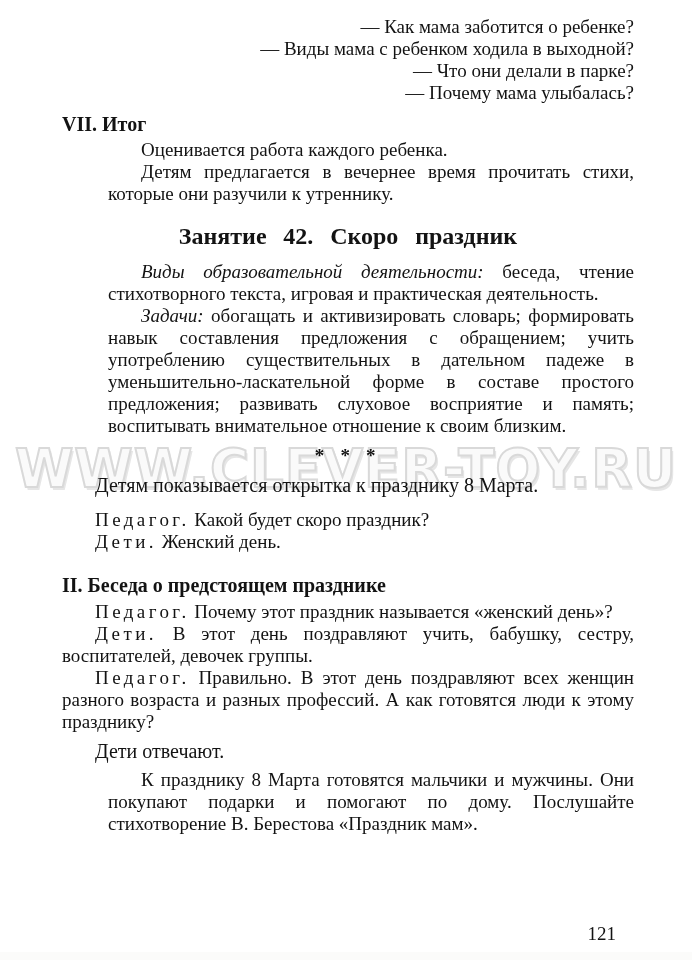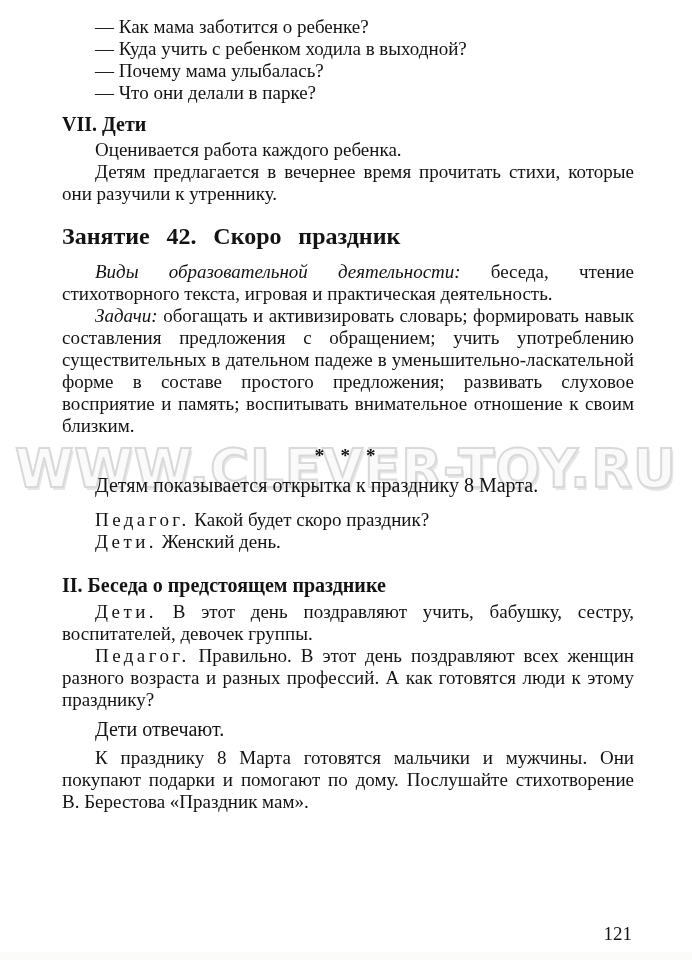--- a/index.html
+++ b/index.html
@@ -10,50 +10,50 @@
     font-family: "Liberation Serif", serif;
     position: relative;
     overflow: hidden;
   }
   .content {
     position: relative; z-index: 1;
     padding: 16px 58px 0 62px;
     font-size: 19px; line-height: 22px;
   }
   p { margin: 0; }
-  .q-line { padding-left: 33px; text-align: left; }
+  .q-line { padding-left: 33px; text-align: right; }
   .sec-heading {
     font-size: 20px; font-weight: bold;
     line-height: 23px;
     margin: 9px 0 3px 0;
   }
-  .body-par { text-align: justify; text-indent: 33px; }
+  .body-par { text-align: justify; text-indent: 33px; margin-left: 46px; }
   .lesson-title {
-    text-align: left;
+    text-align: center;
     font-size: 24px; font-weight: bold; line-height: 30px;
     word-spacing: 0.45em;
     margin: 16px 0 10px 0;
   }
   .lead { font-style: italic; }
   .separator {
     text-align: center; font-weight: bold;
     letter-spacing: 0.3em; margin: 8px 0 4px 0;
   }
   .stage {
     font-size: 20px; line-height: 20px;
     text-indent: 33px; text-align: left;
     margin: 8px 0 8px 0;
   }
   .dialog-group { margin-top: 14px; }
   .dialog-par { text-align: justify; text-indent: 33px; }
   .speaker { letter-spacing: 0.18em; }
   .closing-par { margin-top: 7px; }
   .heading-2 { margin-top: 21px; margin-bottom: 4px; }
   .page-number {
-    position: absolute; right: 60px; bottom: 15px;
+    position: absolute; right: 76px; bottom: 15px;
     font-size: 19px; z-index: 1;
   }
   .watermark {
     position: absolute; top: 438px; left: -6px; right: -6px;
     z-index: 0;
     text-align: center; white-space: nowrap;
     font-family: "DejaVu Sans", sans-serif;
     font-weight: bold; font-size: 53px; letter-spacing: 1px;
     color: #fafafa;
     -webkit-text-stroke: 2px #d9d9d9;
@@ -67,46 +67,47 @@
 </style>
 </head>
 <body>
 
 <div class="watermark">WWW.CLEVER-TOY.RU</div>
 
 <div class="content">
 
   <div>
     <p class="q-line">— Как мама заботится о ребенке?</p>
-    <p class="q-line">— Куда учить с ребенком ходила в выходной?</p>
+    <p class="q-line">— Виды мама с ребенком ходила в выходной?</p>
+    <p class="q-line">— Что они делали в парке?</p>
     <p class="q-line">— Почему мама улыбалась?</p>
-    <p class="q-line">— Что они делали в парке?</p>
   </div>
 
-  <p class="sec-heading">VII. Дети</p>
+  <p class="sec-heading">VII. Итог</p>
   <p class="body-par">Оценивается работа каждого ребенка.</p>
   <p class="body-par">Детям предлагается в вечернее время прочитать стихи, которые они разучили к утреннику.</p>
 
   <h1 class="lesson-title">Занятие 42. Скоро праздник</h1>
 
   <p class="body-par"><span class="lead">Виды образовательной деятельности:</span> <span>беседа, чтение стихотворного текста, игровая и практическая деятельность.</span></p>
   <p class="body-par"><span class="lead">Задачи:</span> <span>обогащать и активизировать словарь; формировать навык составления предложения с обращением; учить употреблению существительных в дательном падеже в уменьшительно-ласкательной форме в составе простого предложения; развивать слуховое восприятие и память; воспитывать внимательное отношение к своим близким.</span></p>
 
   <p class="separator">* * *</p>
 
   <p class="stage">Детям показывается открытка к празднику 8 Марта.</p>
 
   <div class="dialog-group">
     <p class="dialog-par"><span class="speaker">Педагог.</span> <span>Какой будет скоро праздник?</span></p>
     <p class="dialog-par"><span class="speaker">Дети.</span> <span>Женский день.</span></p>
   </div>
 
   <p class="sec-heading heading-2">II. Беседа о предстоящем празднике</p>
 
   <div>
+    <p class="dialog-par"><span class="speaker">Педагог.</span> <span>Почему этот праздник называется «женский день»?</span></p>
     <p class="dialog-par"><span class="speaker">Дети.</span> <span>В этот день поздравляют учить, бабушку, сестру, воспитателей, девочек группы.</span></p>
     <p class="dialog-par"><span class="speaker">Педагог.</span> <span>Правильно. В этот день поздравляют всех женщин разного возраста и разных профессий. А как готовятся люди к этому празднику?</span></p>
   </div>
 
   <p class="stage">Дети отвечают.</p>
 
   <p class="body-par closing-par">К празднику 8 Марта готовятся мальчики и мужчины. Они покупают подарки и помогают по дому. Послушайте стихотворение В. Берестова «Праздник мам».</p>
 
 </div>
 

